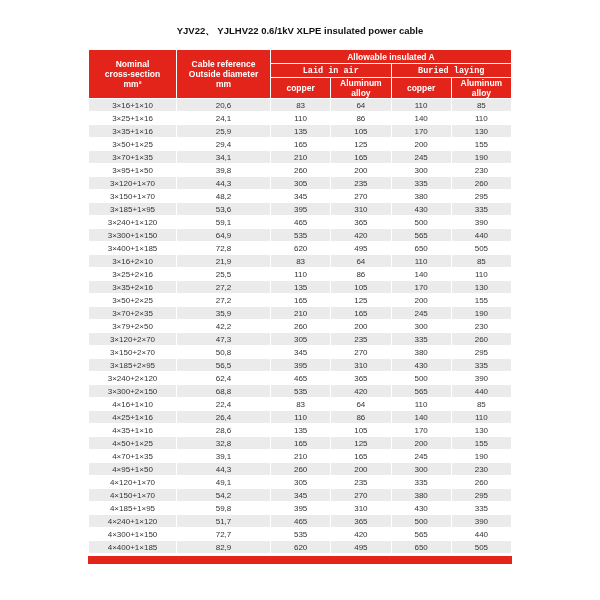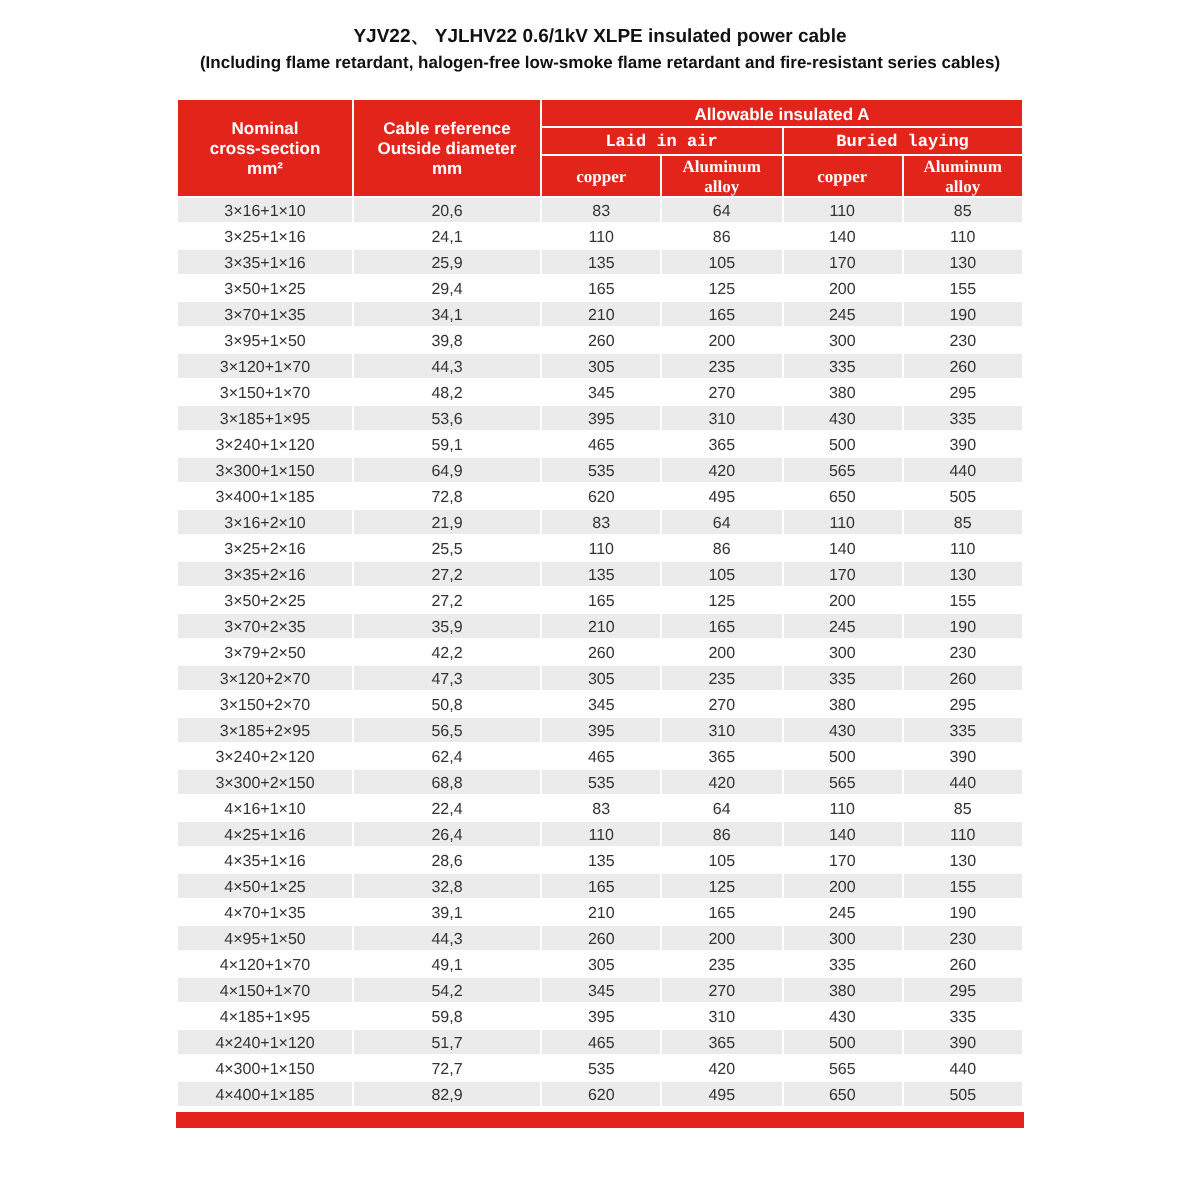--- a/index.html
+++ b/index.html
@@ -12,21 +12,21 @@
     padding: 0;
     background: #ffffff;
     width: 600px;
     height: 600px;
     font-family: "Liberation Sans", sans-serif;
     color: #222;
   }
   .page { width: 600px; height: 600px; overflow: hidden; }
   .title-block {
     text-align: center;
-    padding-top: 12px;
+    padding-top: 24px;
   }
   .title {
     font-size: 9.5px;
     font-weight: bold;
     color: #111;
     line-height: 13px;
   }
   .subtitle {
     font-size: 8.5px;
     font-weight: bold;
@@ -51,21 +51,21 @@
     color: #ffffff;
     font-weight: bold;
     font-size: 8.5px;
     line-height: 10px;
   }
   .spec-table thead tr.h1 th { height: 14px; }
   .spec-table thead tr.h2 th { height: 14px; font-family: Liberation Mono, monospace; }
   .spec-table thead tr.h3 th { height: 21px; }
   .col-spec  { width: 88px; }
   .col-diam  { width: 94px; }
-  .col-val   { width: 60.5px; font-family: Liberation Serif, serif; }
+  .col-val   { width: 60.5px; }
   .spec-table td {
     height: 13px;
     font-size: 8px;
     line-height: 11px;
     color: #333;
     white-space: nowrap;
   }
   .spec-table tbody tr.odd  td { background: var(--stripe); }
   .spec-table tbody tr.even td { background: #ffffff; }
   .hline { display: block; text-align: center; }
@@ -76,21 +76,20 @@
     margin: 2px auto 0 auto;
   }
 </style>
 </head>
 <body>
 
 <div class="page">
 
   <div class="title-block">
     <div class="title">YJV22、 YJLHV22  0.6/1kV  XLPE insulated power cable</div>
-    <div class="subtitle">(Including flame retardant, halogen-free low-smoke flame retardant and fire-resistant series cables)</div>
   </div>
 
   <table class="spec-table">
     <thead>
       <tr class="h1">
         <th class="col-spec" rowspan="3">
           <span class="hline">Nominal</span>
           <span class="hline">cross-section</span>
           <span class="hline">mm²</span>
         </th>

